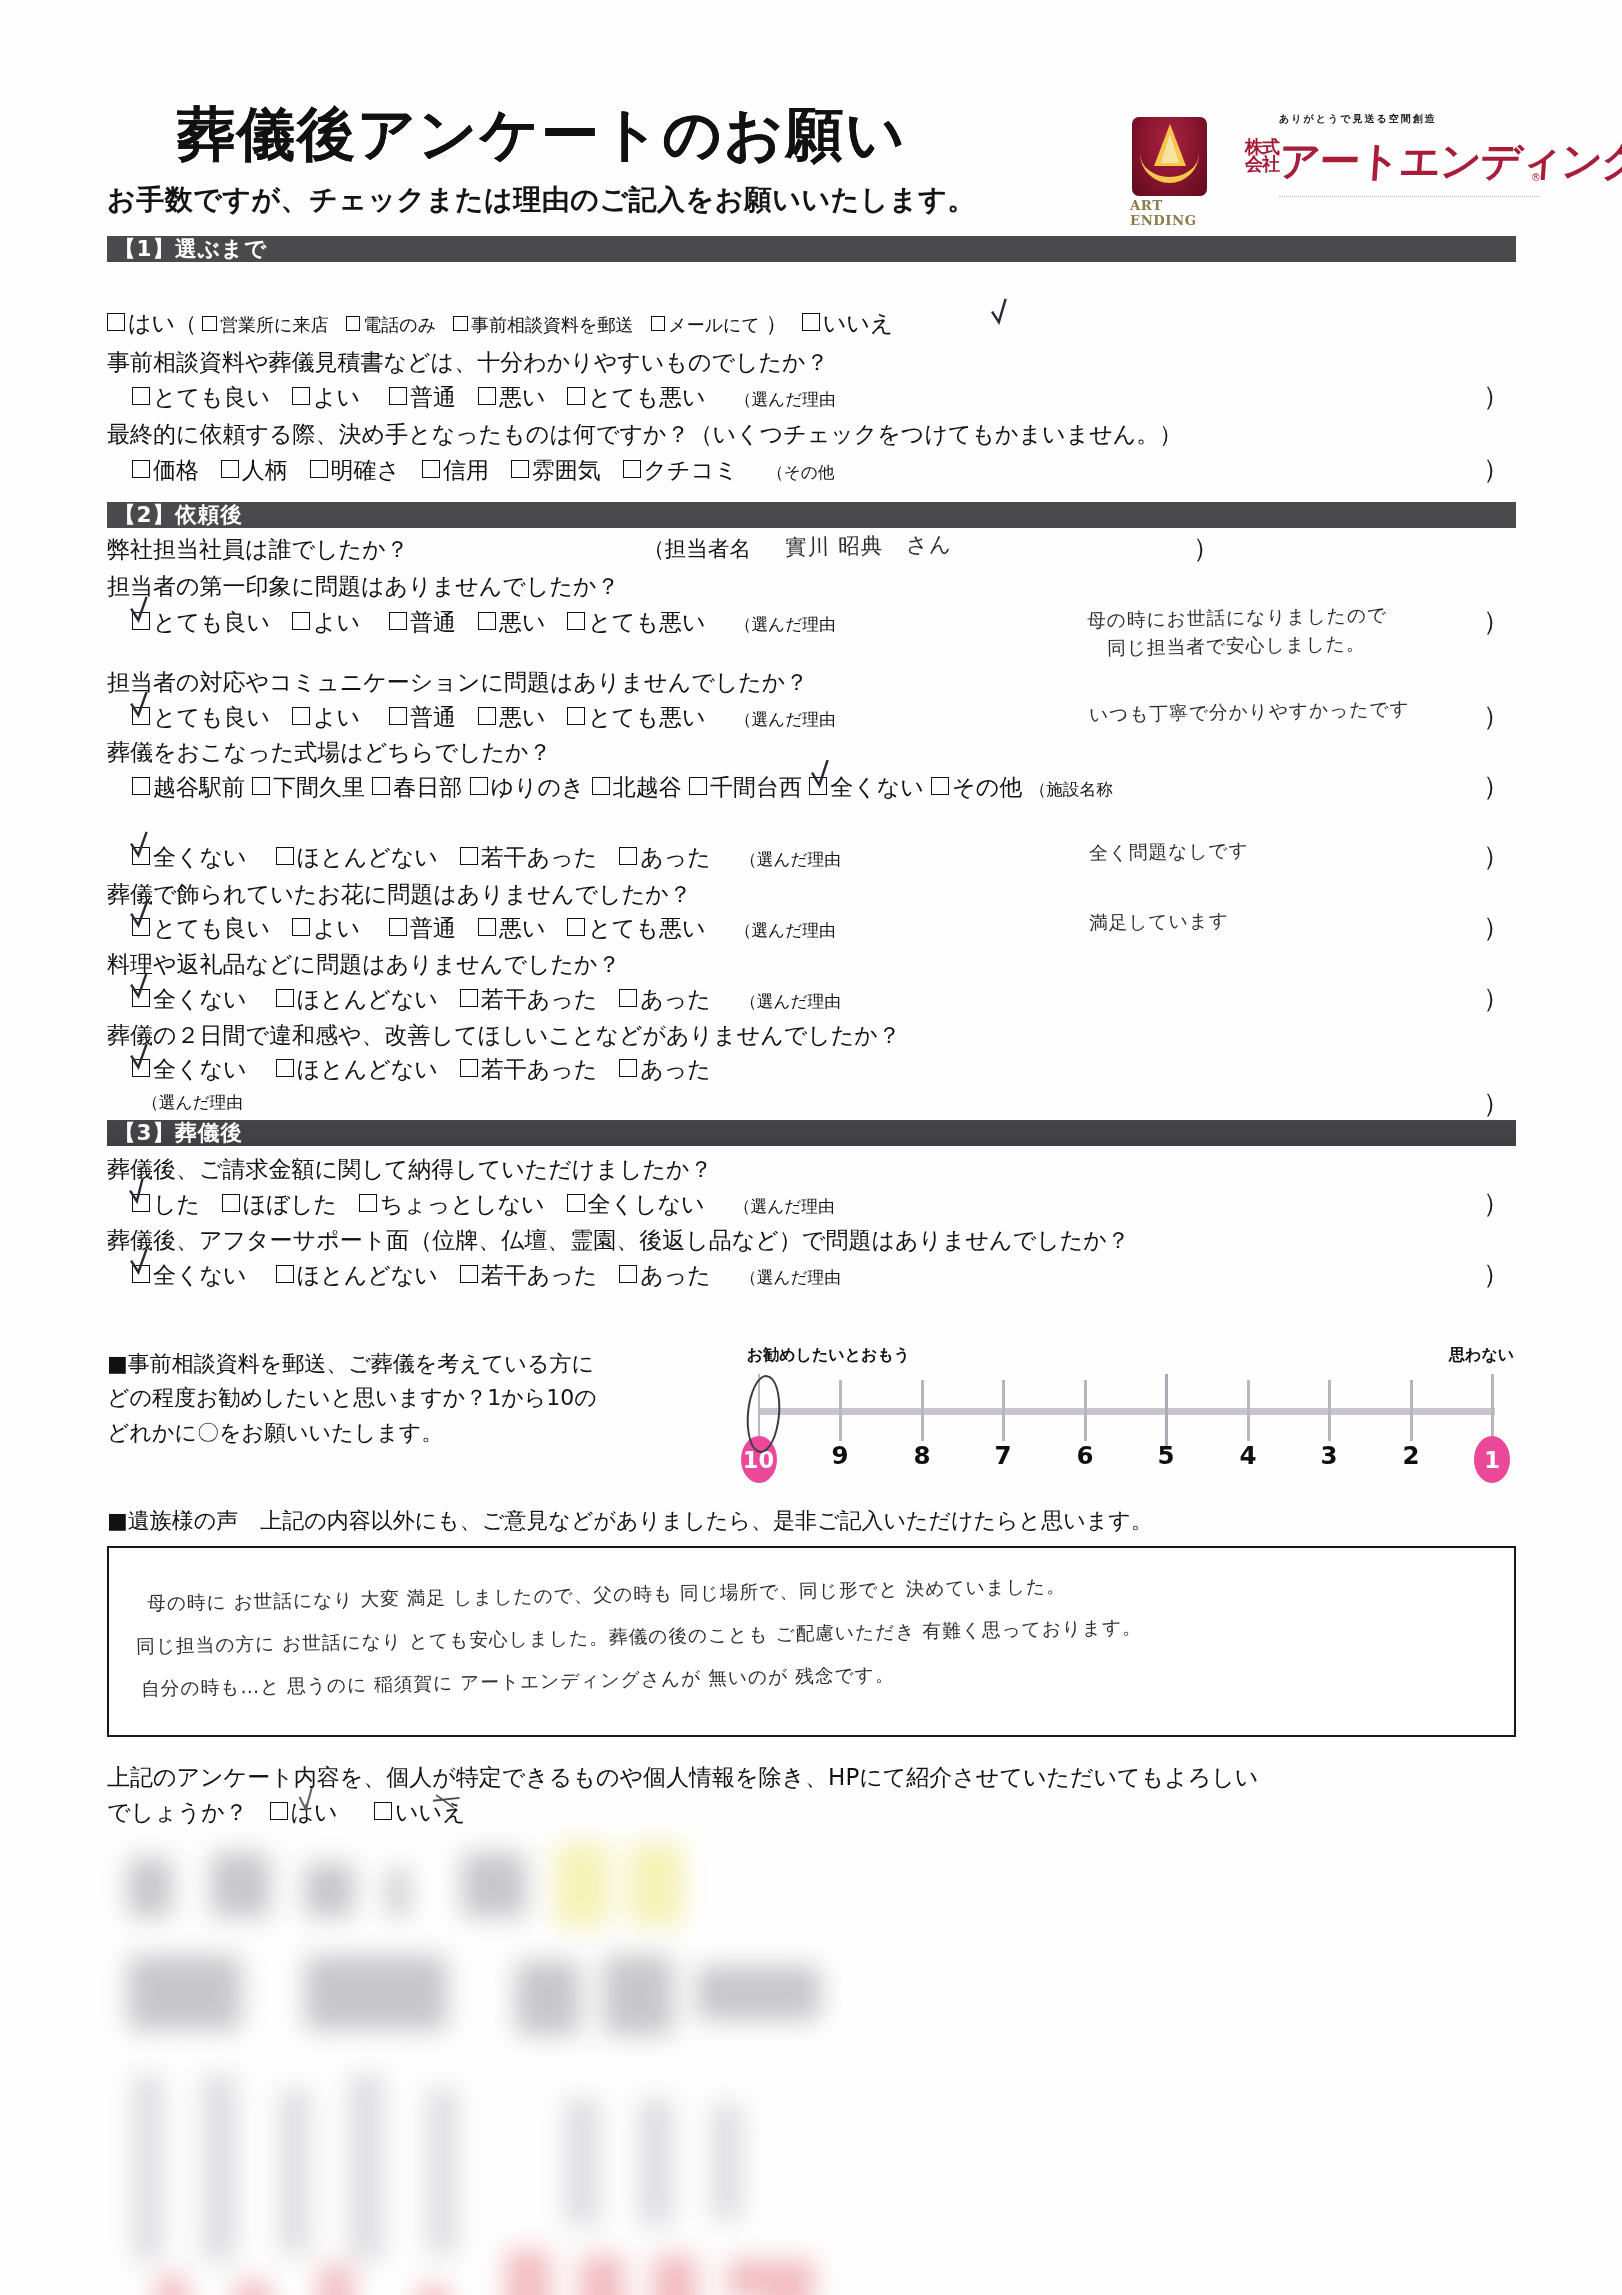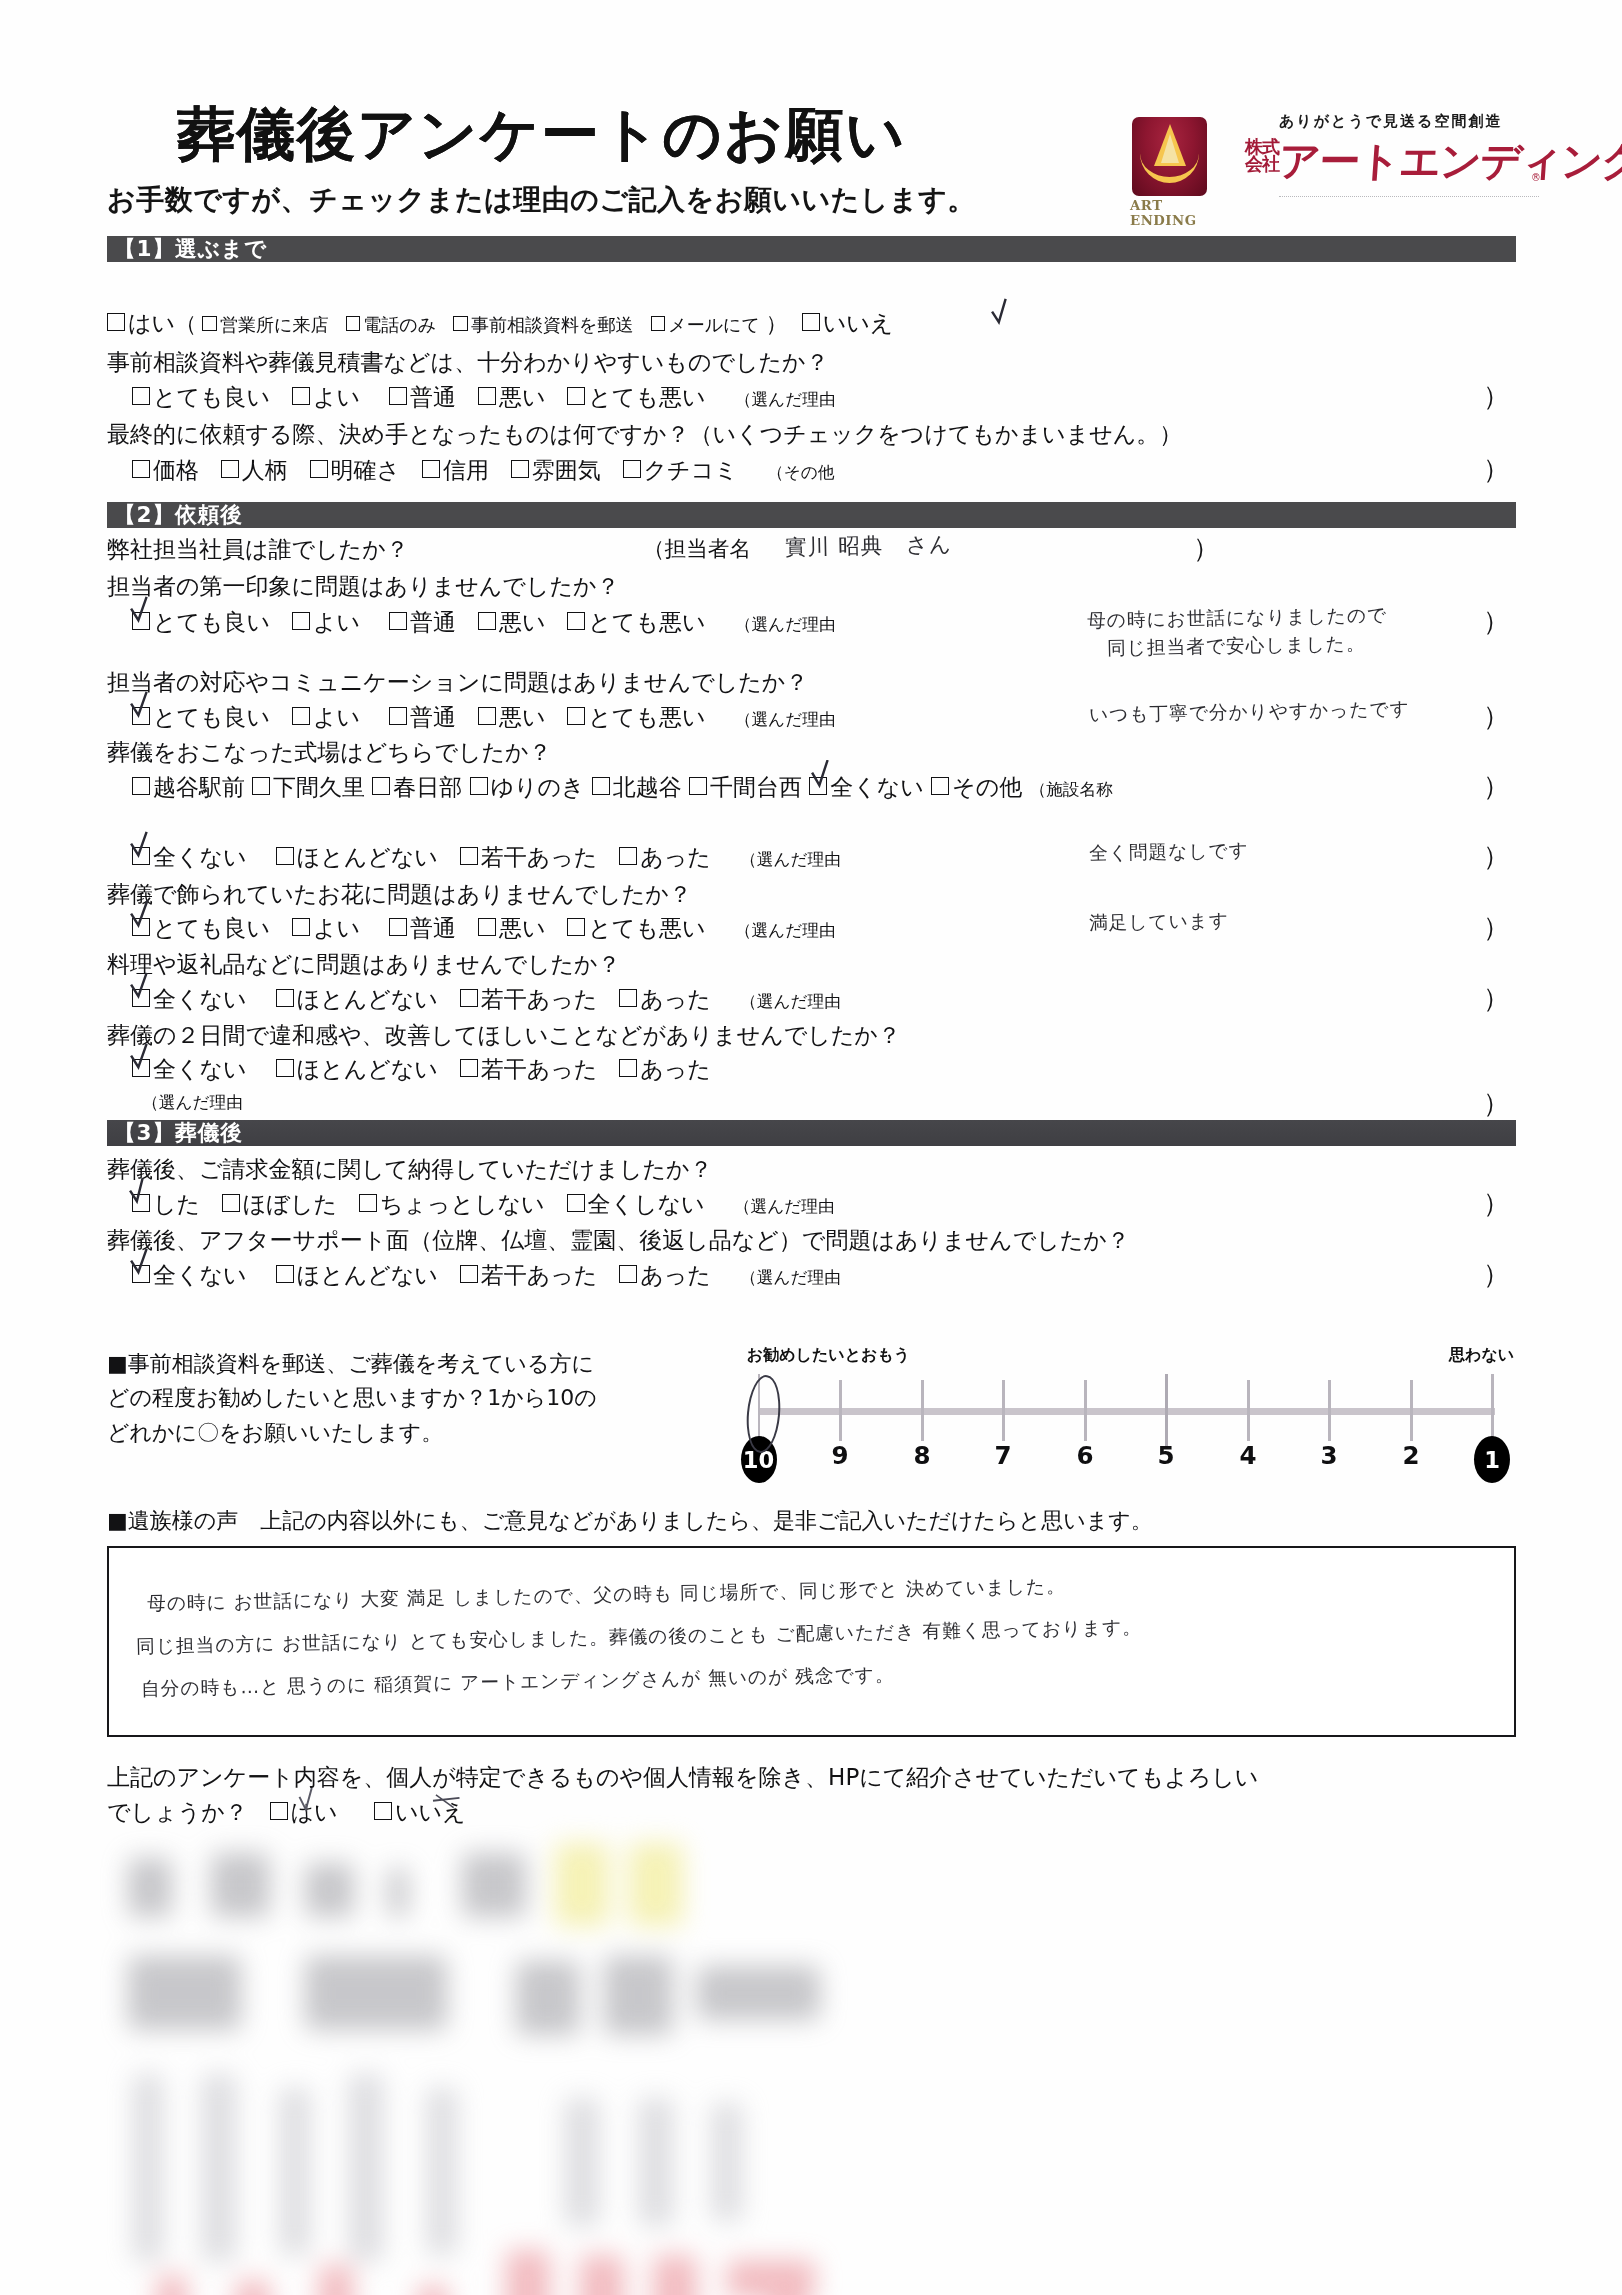--- a/index.html
+++ b/index.html
@@ -48,21 +48,21 @@
     position:absolute;left:7.9px;bottom:12.8px;width:59px;height:25.5px;
     border-bottom:6.4px solid #f6c64e;border-radius:0 0 29.5px 29.5px;
   }
   .logo-en{
     position:absolute;left:-2px;top:86px;width:83px;
     font-family:"DejaVu Serif","Liberation Serif",serif;
     font-size:13.3px;letter-spacing:0.5px;color:#8a7b4a;font-weight:700;
   }
   .logo-tag{
     position:absolute;left:147px;top:0px;
-    font-size:15px;font-weight:700;letter-spacing:2px;color:#1b1b1b;white-space:nowrap;
+    font-size:10px;font-weight:700;letter-spacing:2px;color:#1b1b1b;white-space:nowrap;
   }
   .logo-kk{
     position:absolute;left:113px;top:25.5px;
     font-size:18px;font-weight:700;line-height:.95;color:#a31b38;
     letter-spacing:-1px;width:34px;
   }
   .logo-name{
     position:absolute;left:147px;top:21.6px;
     font-size:41px;font-weight:700;letter-spacing:-1.5px;white-space:nowrap;
     color:#a81d3a;
@@ -125,21 +125,21 @@
   .tick{position:absolute;top:35px;width:2.5px;height:61px;background:#b9b5bd;}
   .tick.major{top:28.5px;height:74px;background:#aeaab3;}
   .tick.end{background:#b9b5bd;top:28.5px;height:74px;}
   .num{
     position:absolute;top:96px;font-size:24.5px;font-weight:700;color:#0f0f11;
     transform:translateX(-50%);
     font-family:"DejaVu Sans","Liberation Sans",sans-serif;
   }
   .numdot{
     position:absolute;top:91px;width:36px;height:47px;border-radius:50%;
-    background:#000000;transform:translateX(-50%);
+    background:#ec4899;transform:translateX(-50%);
   }
   .numdot span{
     position:absolute;left:0;right:0;top:50%;transform:translateY(-50%);
     text-align:center;color:#fff;font-size:22.6px;font-weight:700;
   }
   .endlabel{position:absolute;top:0;font-size:16px;font-weight:700;color:#111;white-space:nowrap;}
   .circle-mark{
     position:absolute;left:10.8px;top:30px;width:28.5px;height:74px;
     border:2px solid #3a3a46;border-radius:50%;
     transform:rotate(5deg);

